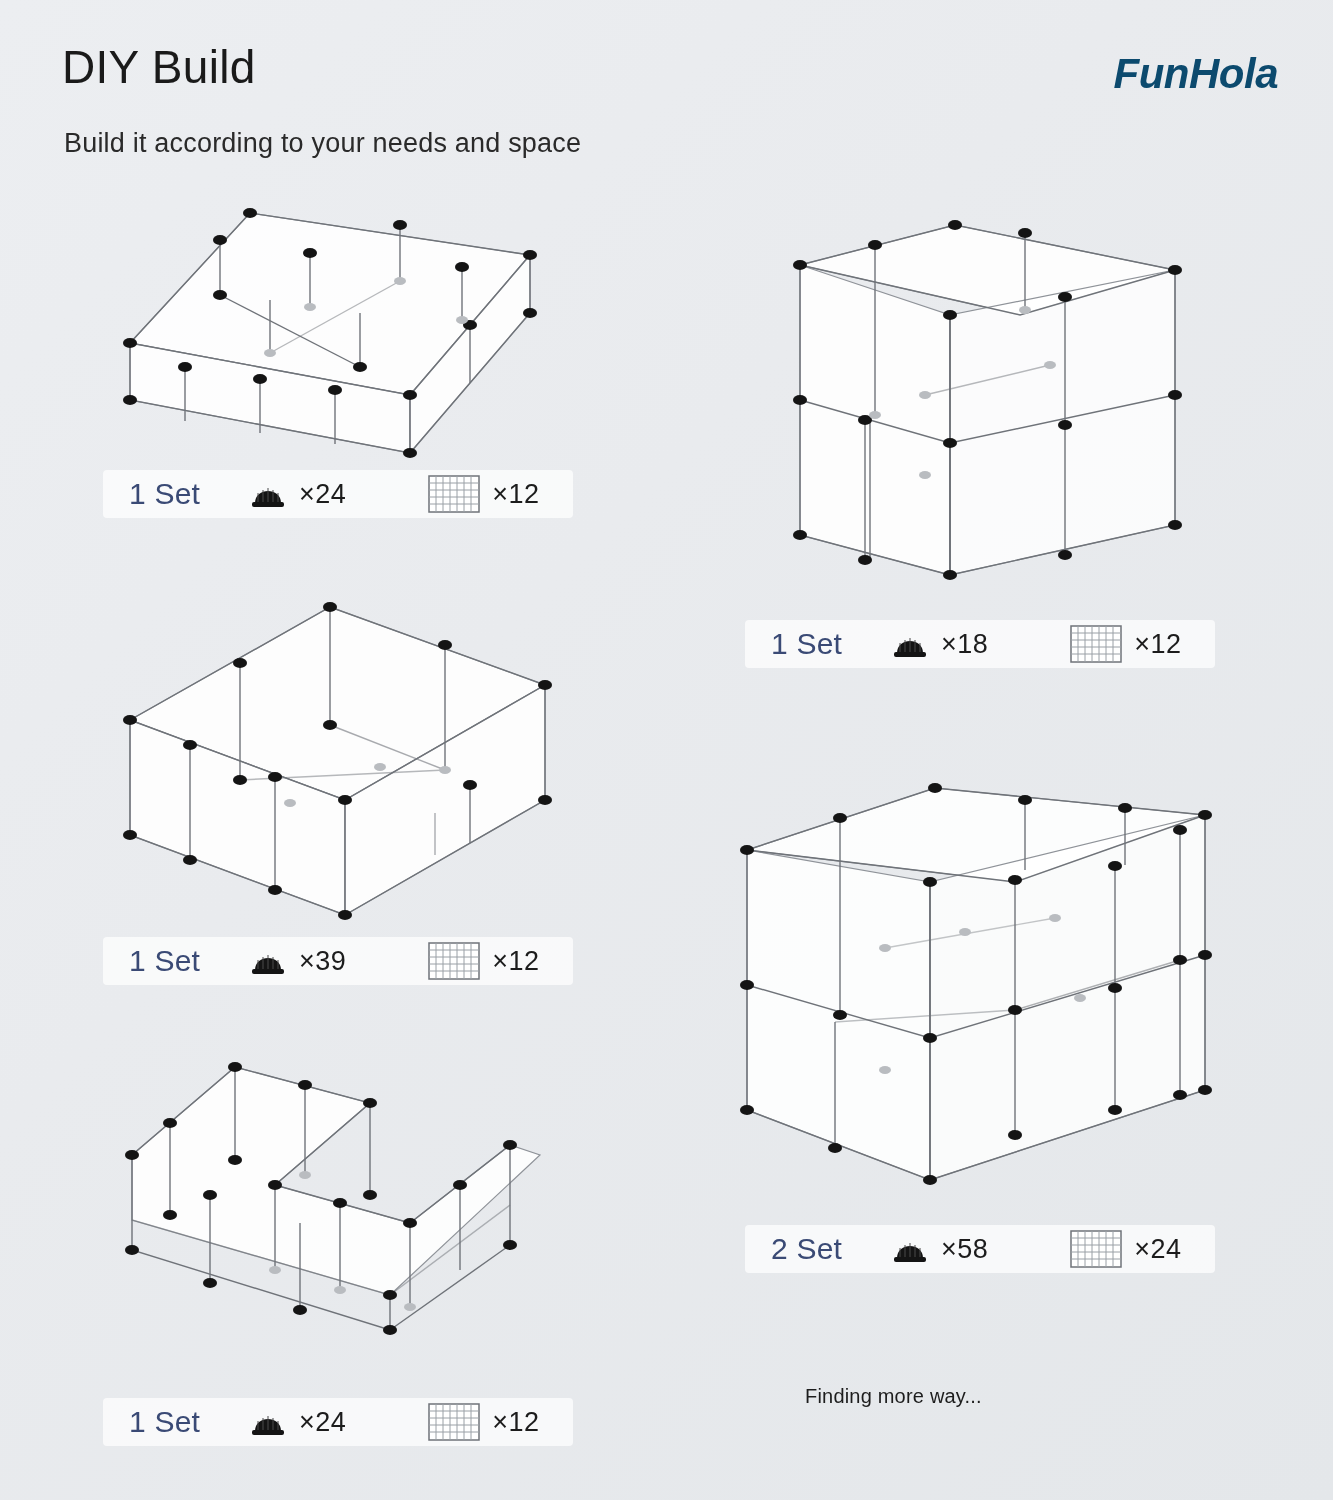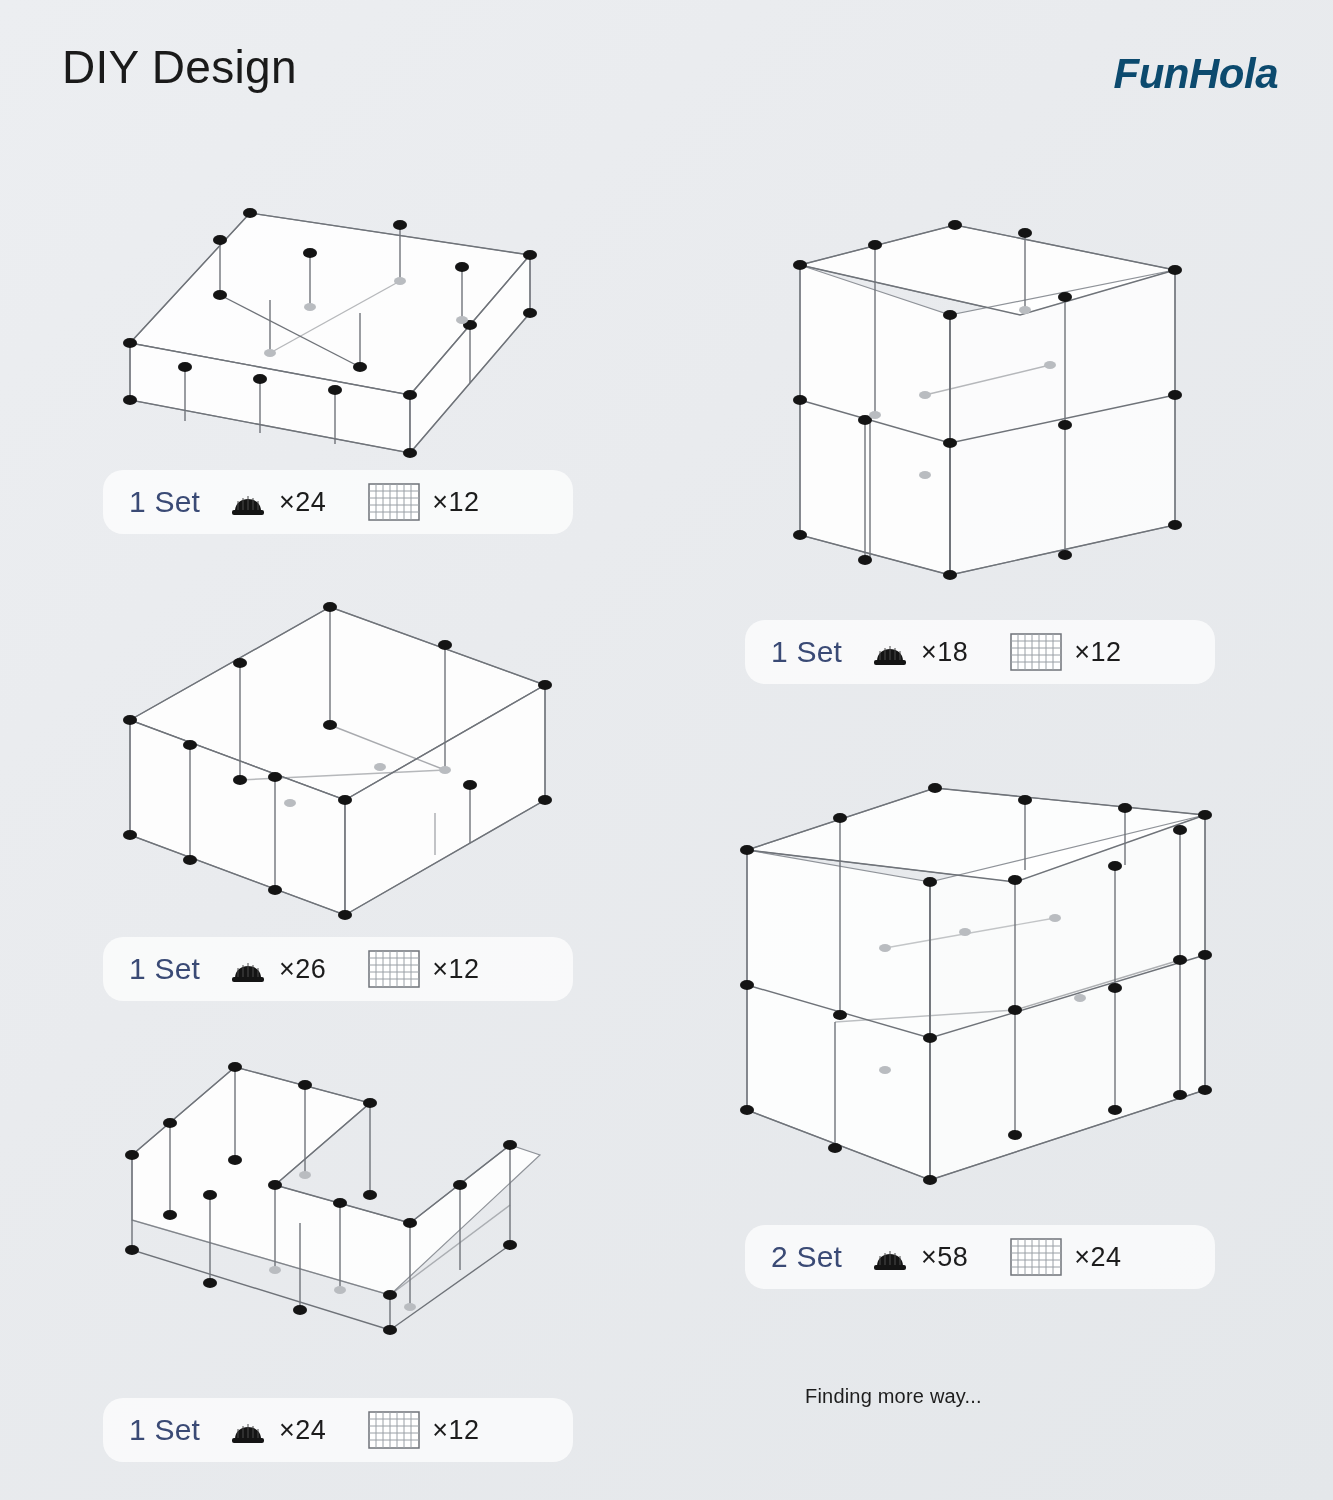--- a/index.html
+++ b/index.html
@@ -56,25 +56,25 @@
     position: absolute;
   }
   .fig svg { display: block; }
 
   
   .specbar {
     position: absolute;
     display: flex;
     align-items: center;
     background: rgba(255,255,255,0.72);
-    border-radius: 20px;
-    height: 64px;
+    border-radius: 4px;
+    height: 48px;
     padding: 0 26px 0 26px;
     box-sizing: border-box;
-    gap: 6px;
+    gap: 26px;
   }
   .spec-set {
     font-size: 30px;
     color: #3a4a75;
     font-weight: 400;
     letter-spacing: 0.2px;
     min-width: 92px;
   }
   .spec-group {
     display: flex;
@@ -98,21 +98,22 @@
     position: absolute;
     font-size: 20px;
     color: #1d1d1d;
     letter-spacing: 0.2px;
   }
 </style>
 </head>
 <body>
 
 <div class="header">
-  <div class="title">DIY Design</div>
+  <div class="title">DIY Build</div>
+  <div class="subtitle">Build it according to your needs and space</div>
   <div class="brand">FunHola</div>
 </div>
 
 <div class="fig" style="left:110px; top:195px;">
 <svg width="460" height="275" viewBox="0 0 460 275" xmlns="http://www.w3.org/2000/svg">
   <g fill="#ffffff" fill-opacity="0.88" stroke="#8f9399" stroke-width="1.2">
 
     <polygon points="20,148 140,18 420,60 300,200"></polygon>
 
     <polygon points="20,148 20,205 300,258 300,200"></polygon>
@@ -324,21 +325,21 @@
 <div class="specbar" style="left:103px; top:937px; width:470px;">
   <span class="spec-set">1 Set</span>
   <span class="spec-group">
     <span class="icon-connector">
       <svg viewBox="0 0 42 34" width="42" height="34">
         <path d="M8,26 C8,10 34,10 34,26 Z" fill="#141414"></path>
         <path d="M11,26 L11,16 M16,26 L16,13 M21,26 L21,11 M26,26 L26,13 M31,26 L31,16" stroke="#4a4a4a" stroke-width="1"></path>
         <rect x="5" y="25" width="32" height="5" rx="2" fill="#141414"></rect>
       </svg>
     </span>
-    <span class="spec-count">×26</span>
+    <span class="spec-count">×39</span>
   </span>
   <span class="gap-mid"></span>
   <span class="spec-group">
     <span class="icon-panel">
       <svg viewBox="0 0 56 44" width="56" height="44">
         <rect x="3" y="4" width="50" height="36" fill="#ffffff" stroke="#6f7379" stroke-width="1.5"></rect>
         <g stroke="#9aa0a6" stroke-width="1">
           <path d="M10,4 L10,40 M17,4 L17,40 M24,4 L24,40 M31,4 L31,40 M38,4 L38,40 M45,4 L45,40"></path>
           <path d="M3,11 L53,11 M3,18 L53,18 M3,25 L53,25 M3,32 L53,32"></path>
         </g>

